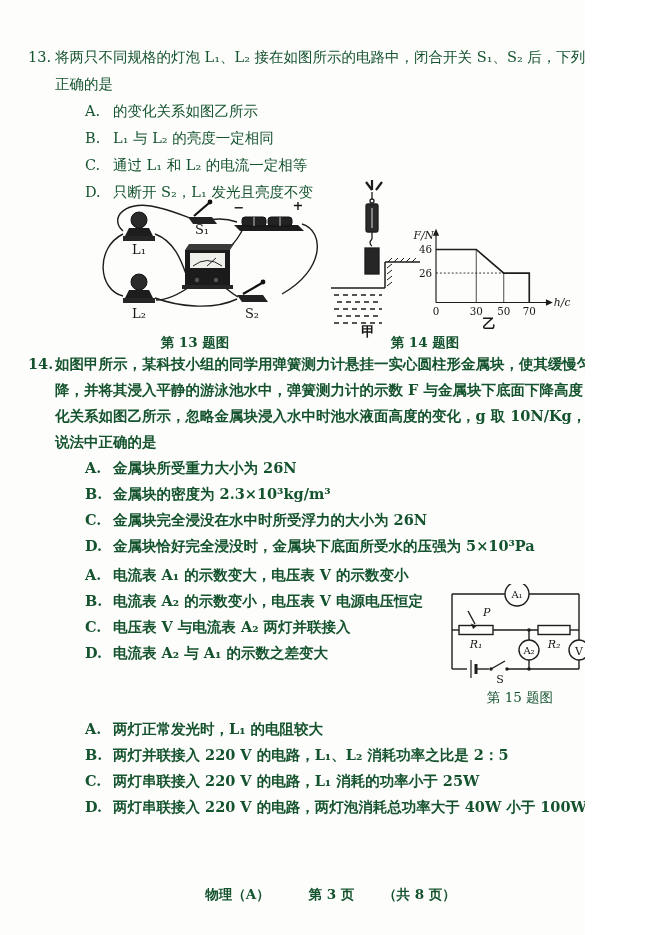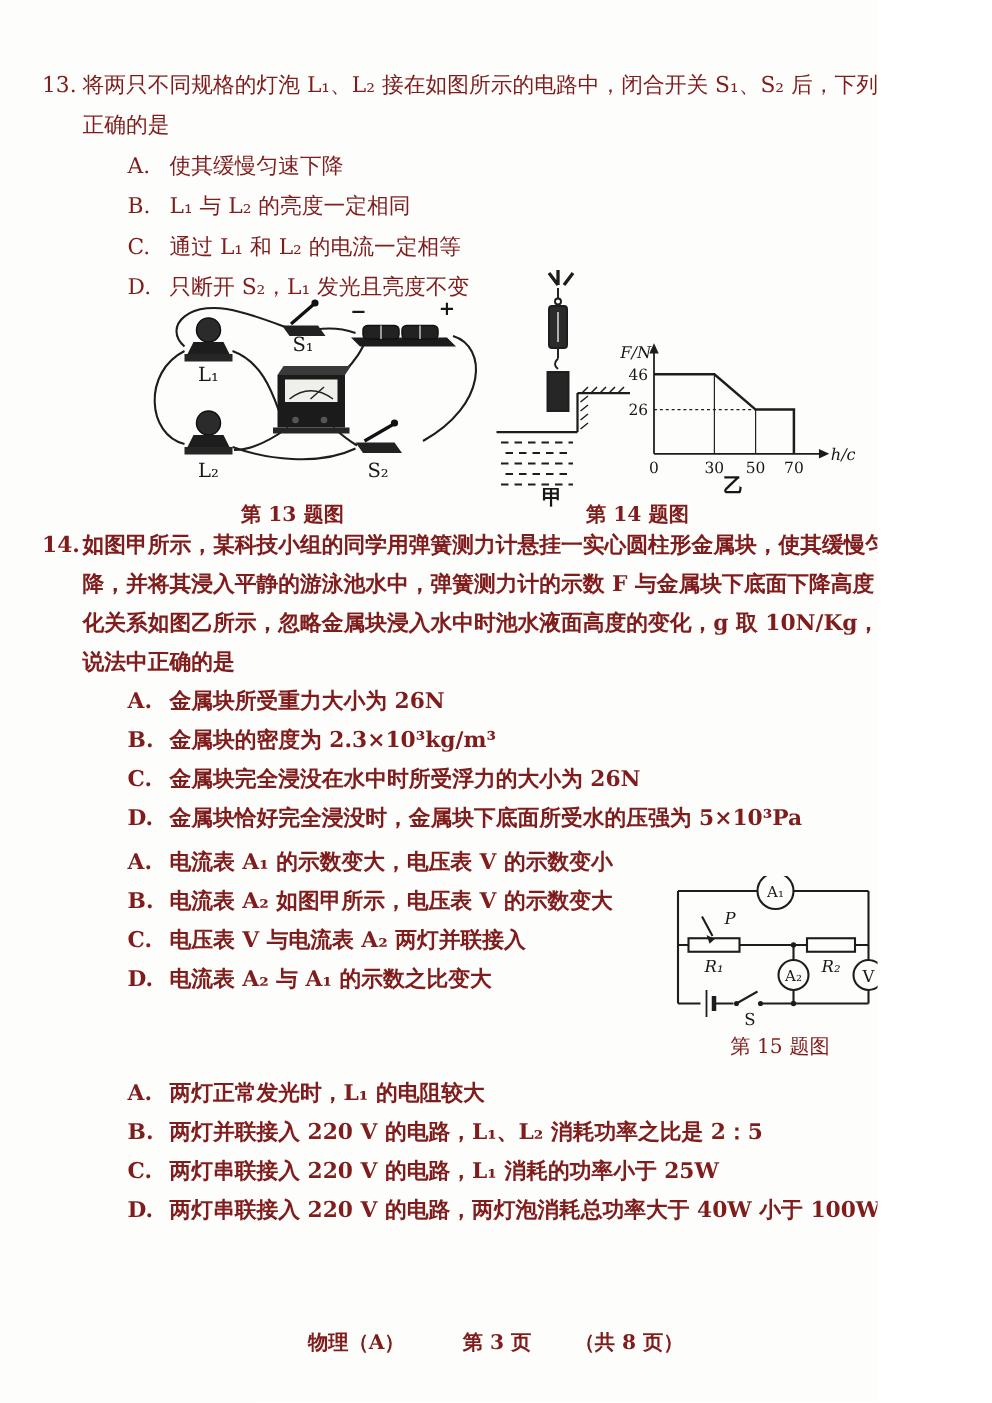--- a/index.html
+++ b/index.html
@@ -1,21 +1,21 @@
 <!DOCTYPE html>
 <html><head>
 <meta charset="utf-8">
 <style>
   html,body{margin:0;padding:0;background:#ffffff;}
   .page{
     position:relative;
     width:585px;height:935px;
     background:#fdfdfc;
     font-family:"DejaVu Serif","Liberation Serif",serif;
-    color:#7f1d1d;
+    color:#14532d;
     overflow:hidden;
   }
   .q{position:absolute;left:28px;width:614px;font-size:14.5px;line-height:27px;}
   .q14,.q15,.q16{line-height:26px;font-weight:bold;}
   .stem{display:flex;}
   .qnum{flex:0 0 27px;}
   .qtext{flex:1;}
   .opt{display:flex;margin-left:57px;}
   .optlabel{flex:0 0 28px;}
   .opttext{flex:1;}
@@ -39,21 +39,21 @@
 <div class="page">
 
   <section class="q" style="top:44px;">
     <div class="stem">
       <span class="qnum">13.</span>
       <span class="qtext">将两只不同规格的灯泡 L₁、L₂ 接在如图所示的电路中，闭合开关 S₁、S₂ 后，下列说法中正确的是</span>
     </div>
     <div class="opts">
       <div class="opt">
         <span class="optlabel">A.</span>
-        <span class="opttext">使其缓慢匀速下降</span>
+        <span class="opttext">的变化关系如图乙所示</span>
       </div>
       <div class="opt">
         <span class="optlabel">B.</span>
         <span class="opttext">L₁ 与 L₂ 的亮度一定相同</span>
       </div>
       <div class="opt">
         <span class="optlabel">C.</span>
         <span class="opttext">通过 L₁ 和 L₂ 的电流一定相等</span>
       </div>
       <div class="opt">
@@ -209,29 +209,29 @@
   </section>
 
   <section class="q q15" style="top:562px;">
     <div class="opts">
       <div class="opt">
         <span class="optlabel">A.</span>
         <span class="opttext">电流表 A₁ 的示数变大，电压表 V 的示数变小</span>
       </div>
       <div class="opt">
         <span class="optlabel">B.</span>
-        <span class="opttext">电流表 A₂ 如图甲所示，电压表 V 的示数变大</span>
+        <span class="opttext">电流表 A₂ 的示数变小，电压表 V 电源电压恒定</span>
       </div>
       <div class="opt">
         <span class="optlabel">C.</span>
         <span class="opttext">电压表 V 与电流表 A₂ 两灯并联接入</span>
       </div>
       <div class="opt">
         <span class="optlabel">D.</span>
-        <span class="opttext">电流表 A₂ 与 A₁ 的示数之比变大</span>
+        <span class="opttext">电流表 A₂ 与 A₁ 的示数之差变大</span>
       </div>
     </div>
   </section>
 
   <div class="fig15wrap">
     <svg width="150" height="103" viewBox="0 0 150 103">
       <g stroke="#1d1d1d" stroke-width="1.4" fill="none">
 
         <line x1="7" y1="10" x2="60" y2="10"></line>
         <circle cx="72" cy="10" r="12"></circle>

